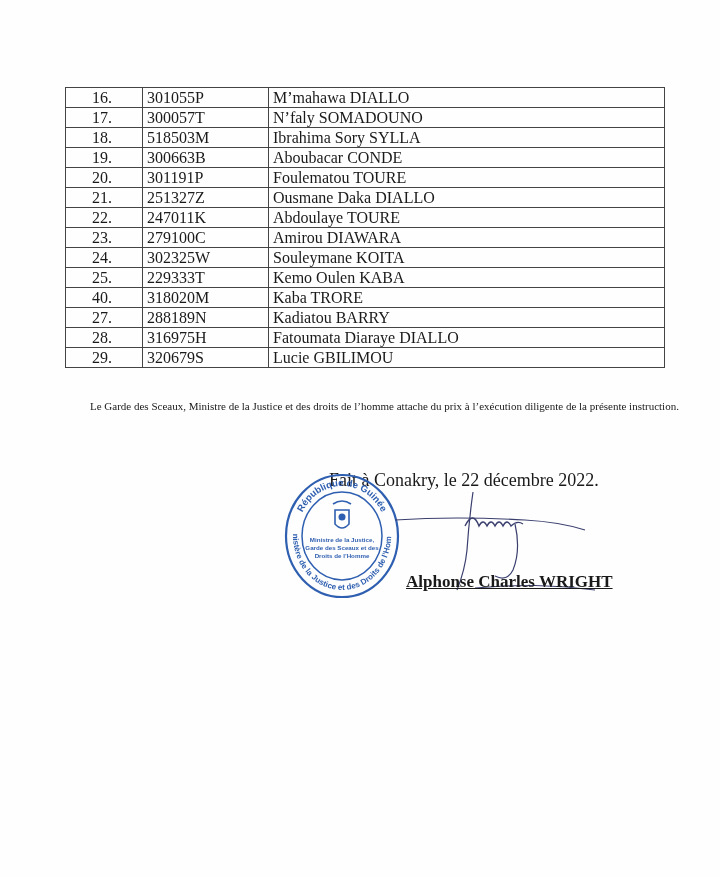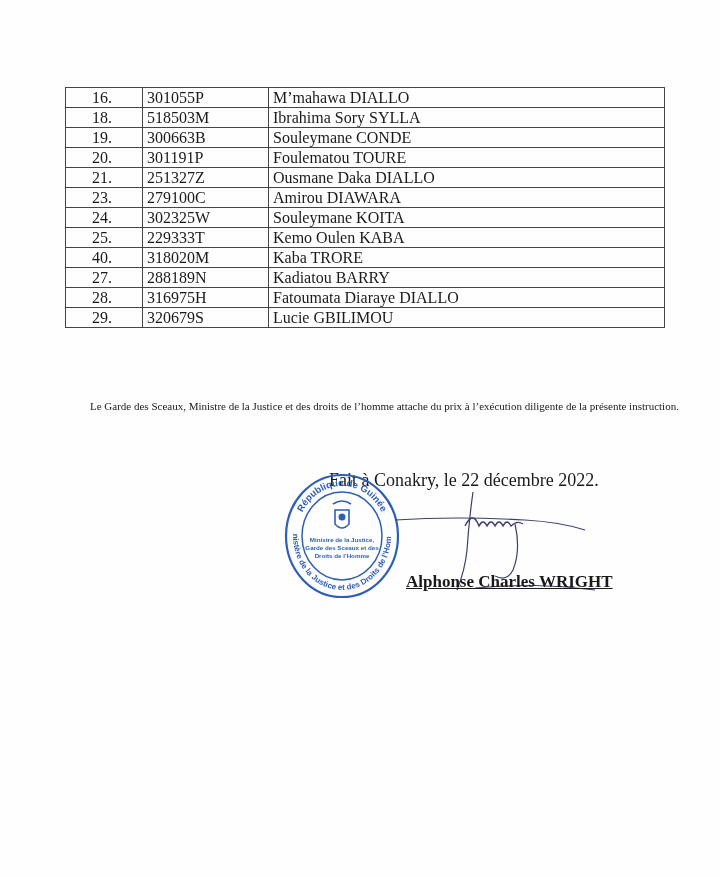--- a/index.html
+++ b/index.html
@@ -97,38 +97,48 @@
 <div class="page">
 
   <table class="list">
     <tbody id="table-body">
         <tr>
           <td class="num">16.</td>
           <td class="mat">301055P</td>
           <td class="name">M’mahawa DIALLO</td>
         </tr>
         <tr>
+          <td class="num">17.</td>
+          <td class="mat">300057T</td>
+          <td class="name">N’faly SOMADOUNO</td>
+        </tr>
+        <tr>
           <td class="num">18.</td>
           <td class="mat">518503M</td>
           <td class="name">Ibrahima Sory SYLLA</td>
         </tr>
         <tr>
           <td class="num">19.</td>
           <td class="mat">300663B</td>
-          <td class="name">Souleymane CONDE</td>
+          <td class="name">Aboubacar CONDE</td>
         </tr>
         <tr>
           <td class="num">20.</td>
           <td class="mat">301191P</td>
           <td class="name">Foulematou TOURE</td>
         </tr>
         <tr>
           <td class="num">21.</td>
           <td class="mat">251327Z</td>
           <td class="name">Ousmane Daka DIALLO</td>
+        </tr>
+        <tr>
+          <td class="num">22.</td>
+          <td class="mat">247011K</td>
+          <td class="name">Abdoulaye TOURE</td>
         </tr>
         <tr>
           <td class="num">23.</td>
           <td class="mat">279100C</td>
           <td class="name">Amirou DIAWARA</td>
         </tr>
         <tr>
           <td class="num">24.</td>
           <td class="mat">302325W</td>
           <td class="name">Souleymane KOITA</td>

